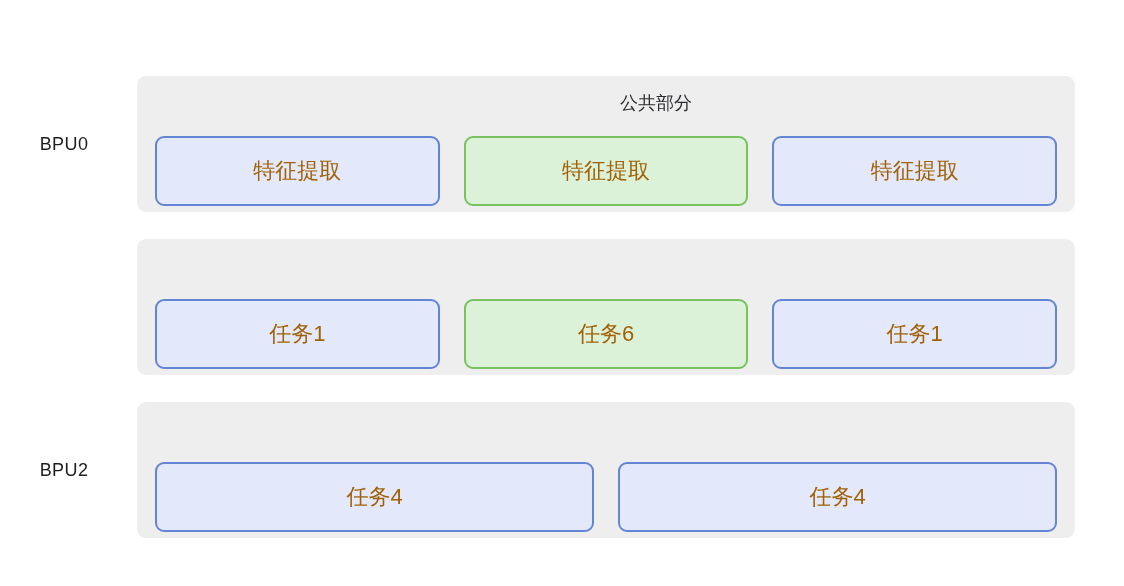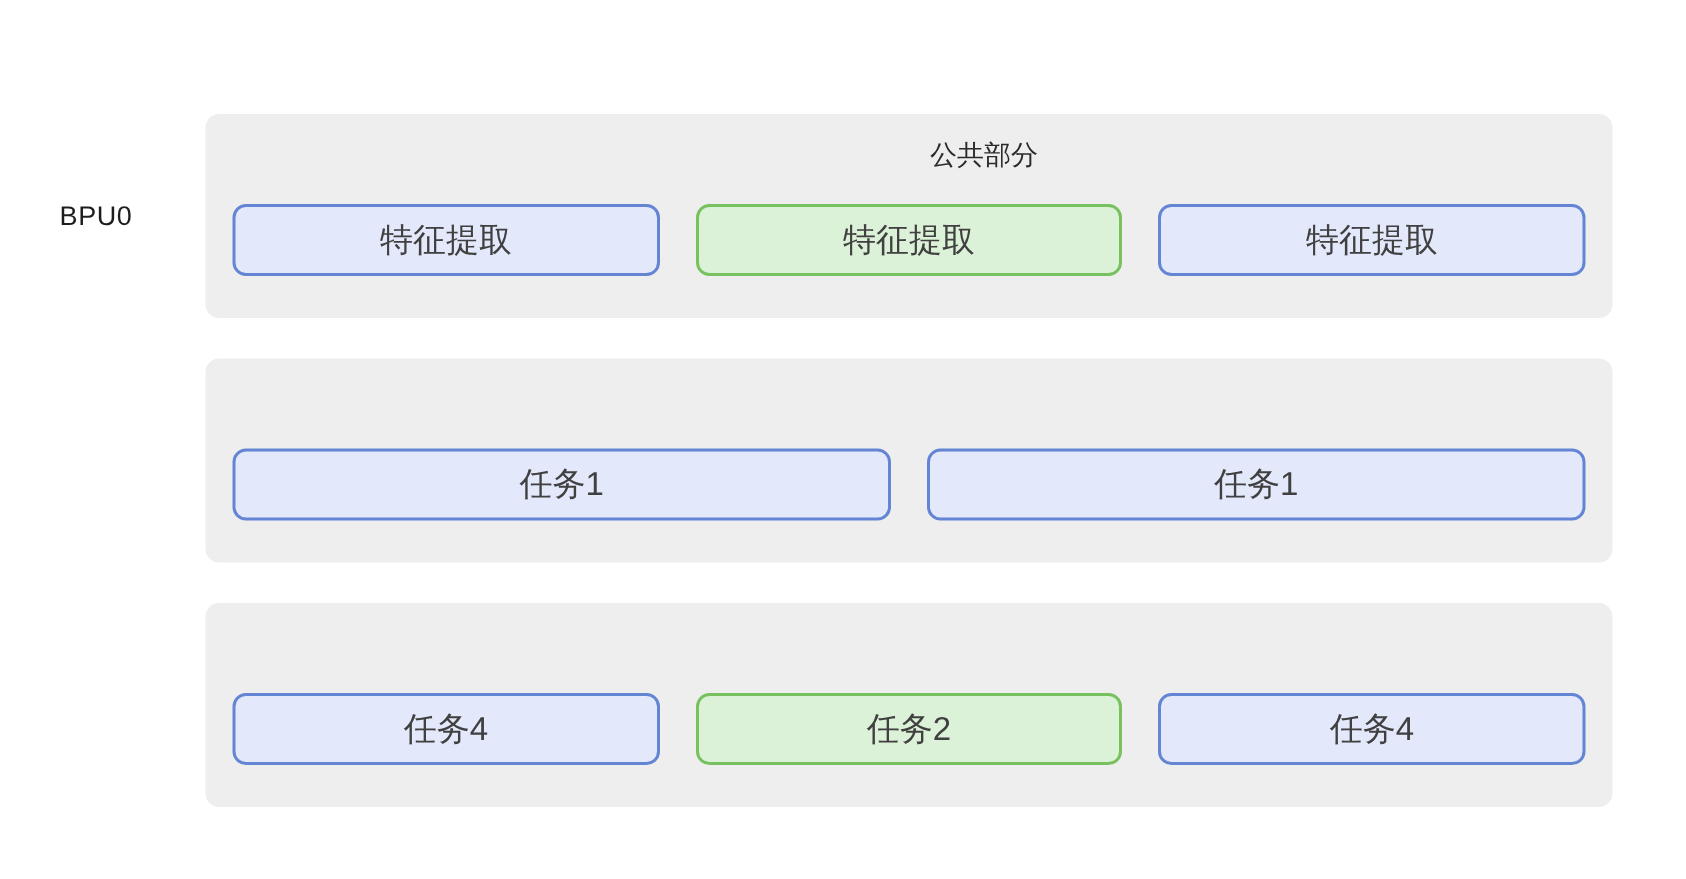--- a/index.html
+++ b/index.html
@@ -75,31 +75,31 @@
     top: 60px;
     width: 902px;
     height: 55px;
     display: flex;
     flex-direction: row;
     gap: 24px;
   }
 
   .slot {
     flex: 1 1 0;
-    height: 48px;
+    height: 70px;
     box-sizing: border-box;
     border-radius: 9px;
     border-width: 2px;
     border-style: solid;
     display: flex;
     align-items: center;
     justify-content: center;
     font-size: 22px;
     line-height: 1;
-    color: #404040;
+    color: #a16207;
     white-space: nowrap;
   }
   .slot.blue {
     background: #e3e8fb;
     border-color: #6484d4;
   }
   .slot.green {
     background: #dcf2d8;
     border-color: #77c15f;
   }
@@ -118,28 +118,29 @@
         <div class="slot green">特征提取</div>
         <div class="slot blue">特征提取</div>
       </div>
     </div>
   </div>
 
   <div class="bpu-row r1">
     <div class="row-panel">
       <div class="slot-strip">
         <div class="slot blue">任务1</div>
+        <div class="slot green">任务6</div>
         <div class="slot blue">任务1</div>
       </div>
     </div>
   </div>
 
   <div class="bpu-row r2">
+    <div class="bpu-label">BPU2</div>
     <div class="row-panel">
       <div class="slot-strip">
         <div class="slot blue">任务4</div>
-        <div class="slot green">任务2</div>
         <div class="slot blue">任务4</div>
       </div>
     </div>
   </div>
 
 </div>
 
 </body></html>

